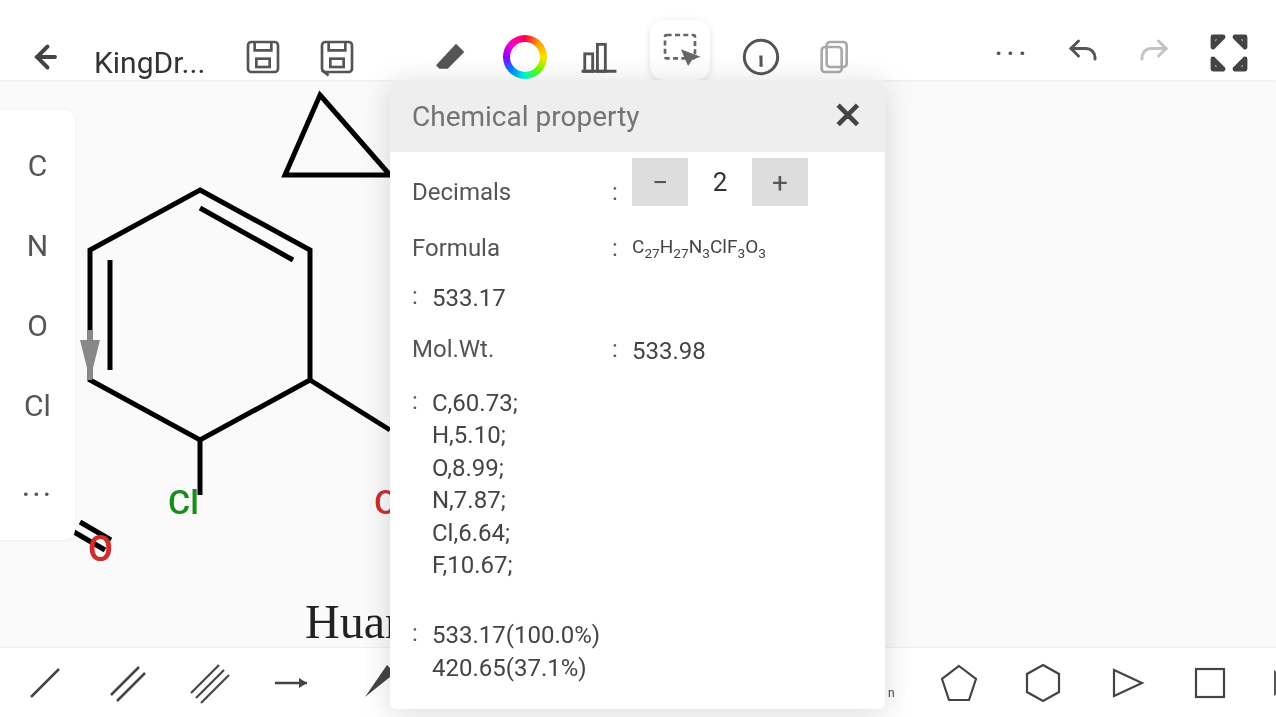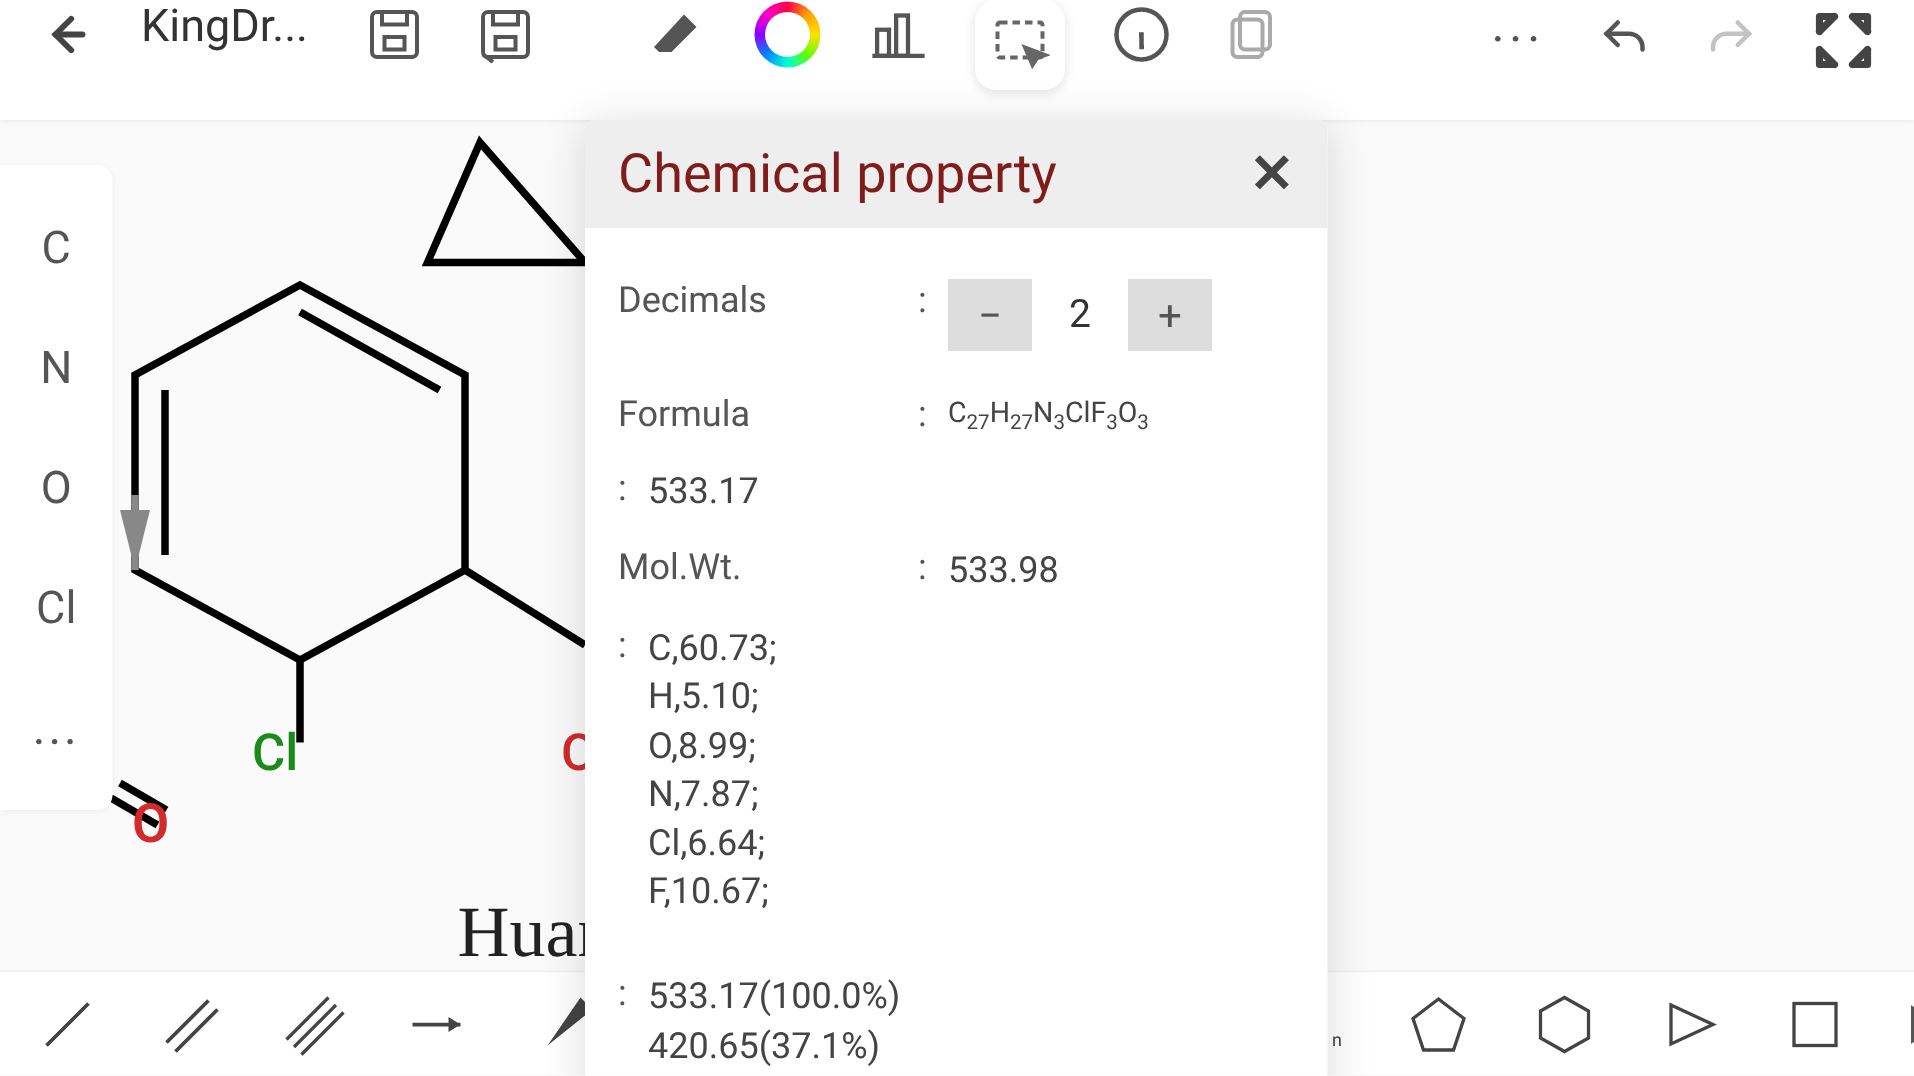--- a/index.html
+++ b/index.html
@@ -10,21 +10,21 @@
   height: 717px;
   overflow: hidden;
   position: relative;
 }
 .toolbar {
   position: absolute;
   top: 0; left: 0; right: 0;
   height: 80px;
   background: #fff;
   display: flex;
-  align-items: flex-start;
+  align-items: flex-end;
   padding: 0 20px;
   box-shadow: 0 1px 3px rgba(0,0,0,0.06);
   z-index: 10;
 }
 .tb-btn {
   width: 46px; height: 46px;
   display: flex; align-items: center; justify-content: center;
   margin-right: 28px;
   cursor: pointer;
   color: #444;
@@ -98,21 +98,21 @@
   box-shadow: 0 4px 30px rgba(0,0,0,0.15);
   border-radius: 6px;
   z-index: 20;
   padding-bottom: 15px;
   overflow:hidden;
 }
 .popup-header {
   height: 72px; background: #eee; display: flex; align-items: center;
   padding: 0 22px;
 }
-.popup-title { font-size: 36px; color: #7f1d1d; flex: 1; }
+.popup-title { font-size: 28px; color: #737373; flex: 1; }
 .popup-close { font-size: 36px; color: #444; cursor: pointer; font-weight: bold; }
 .prop-row {
   display: flex; padding: 10px 22px;
   font-size: 24px; color: #555;
 }
 .prop-label { width: 200px; flex:0 0 200px; }
 .prop-colon { width: 20px; flex:0 0 20px; }
 .prop-value { flex: 1; color: #444; line-height: 1.35; }
 .decimals-ctrl { display: flex; gap: 4px; }
 .dec-btn {
@@ -301,21 +301,21 @@
   <div class="c-label">O</div>
   <div class="molecule-text">Huan</div>
 </div>
 
 <div class="popup">
   <div class="popup-header">
     <div class="popup-title">Chemical property</div>
     <div class="popup-close">✕</div>
   </div>
 
-  <div class="prop-row" style="align-items:flex-start;padding-top:34px">
+  <div class="prop-row" style="align-items:flex-end;padding-top:6px">
     <div class="prop-label">Decimals</div>
     <div class="prop-colon">:</div>
     <div class="decimals-ctrl">
       <div class="dec-btn">−</div>
       <div class="dec-val">2</div>
       <div class="dec-btn">+</div>
     </div>
   </div>
 
   <div class="prop-row" style="padding-top:18px">

